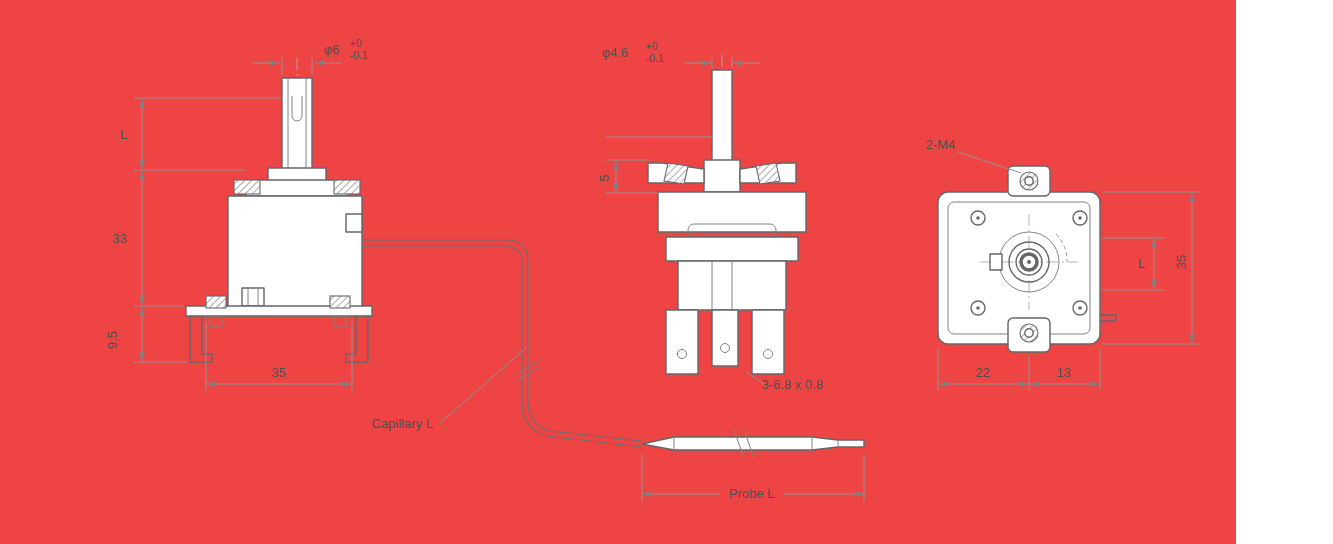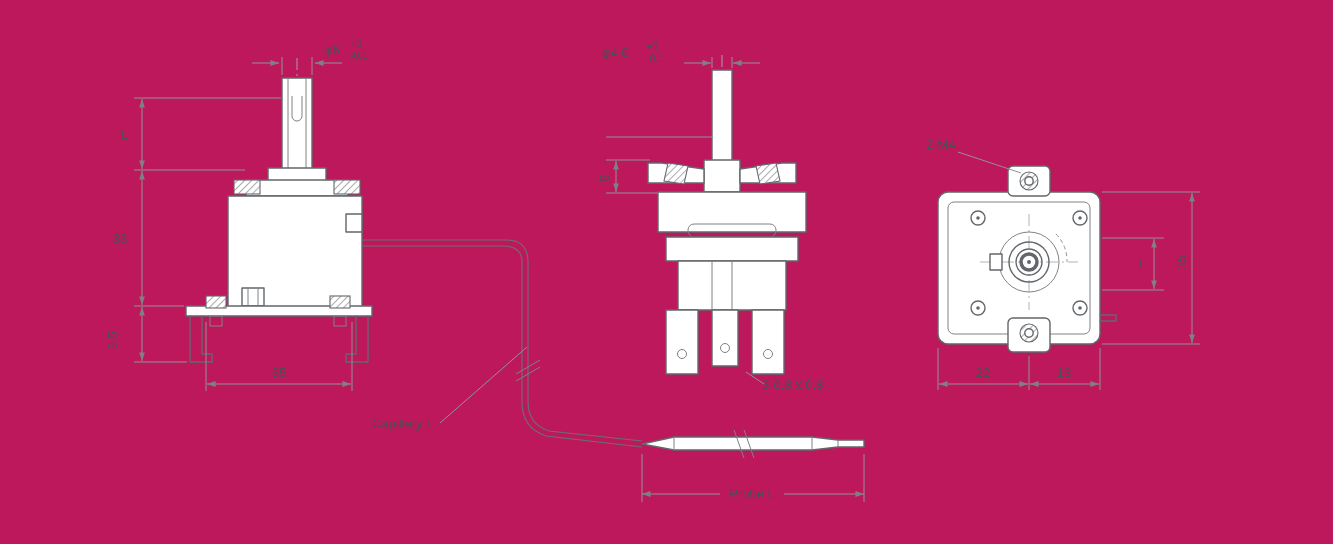--- a/index.html
+++ b/index.html
@@ -1,16 +1,16 @@
 <!DOCTYPE html>
 <html><head>
 <meta charset="utf-8">
 <style>
   html,body{margin:0;padding:0;background:#fff;}
-  .stage{position:relative;width:1333px;height:544px;background:#be185d;overflow:hidden;}
+  .stage{position:relative;width:1236px;height:544px;background:#ef4444;overflow:hidden;}
   svg{display:block;}
   .p  {fill:none;stroke:#63676b;stroke-width:1.4;stroke-linejoin:round;stroke-linecap:round;}
   .pf {fill:#ffffff;stroke:#63676b;stroke-width:1.4;stroke-linejoin:round;}
   .pt {fill:none;stroke:#7e8286;stroke-width:1;}
   .cap{fill:none;stroke:#6b6f73;stroke-width:1.1;}
   .dim{fill:none;stroke:#8f9396;stroke-width:1;}
   .cl {fill:none;stroke:#a8acb0;stroke-width:0.9;stroke-dasharray:12 4 2 4;}
   .ht {fill:url(#hatch);stroke:#63676b;stroke-width:1.1;}
   .t  {font-family:"Liberation Sans",sans-serif;font-size:13px;fill:#4b4f52;}
   .ts {font-size:10.5px;}

